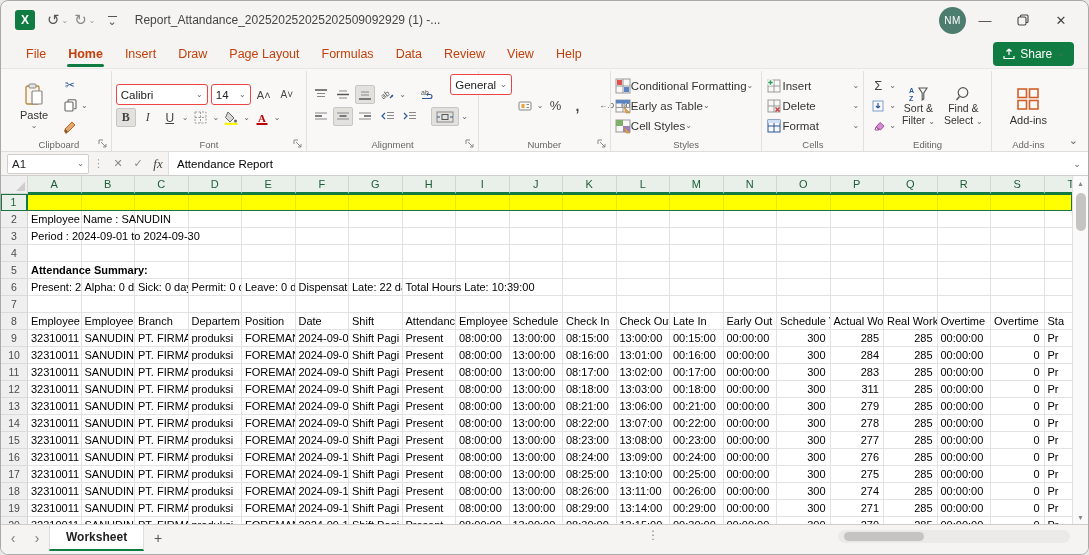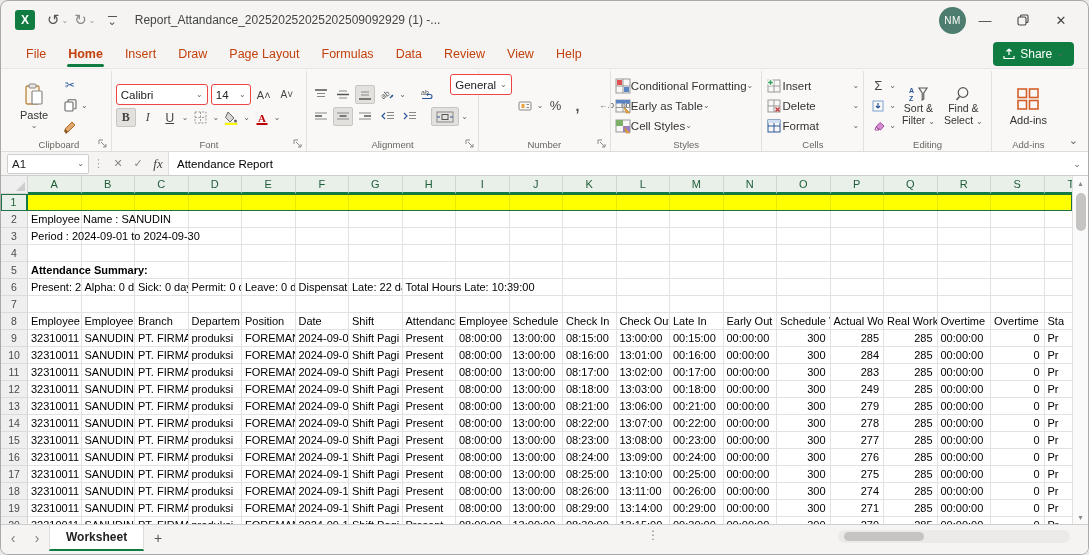--- a/index.html
+++ b/index.html
@@ -804,21 +804,21 @@
             <div class="g-cell">2024-09-0</div>
             <div class="g-cell">Shift Pagi</div>
             <div class="g-cell">Present</div>
             <div class="g-cell">08:00:00</div>
             <div class="g-cell">13:00:00</div>
             <div class="g-cell">08:18:00</div>
             <div class="g-cell">13:03:00</div>
             <div class="g-cell">00:18:00</div>
             <div class="g-cell">00:00:00</div>
             <div class="g-cell num">300</div>
-            <div class="g-cell num">249</div>
+            <div class="g-cell num">311</div>
             <div class="g-cell num">285</div>
             <div class="g-cell">00:00:00</div>
             <div class="g-cell num">0</div>
             <div class="g-cell">Pr</div>
           </div>
           <div class="g-row">
             <div class="row-h">13</div>
             <div class="g-cell">32310011</div>
             <div class="g-cell">SANUDIN</div>
             <div class="g-cell">PT. FIRMA</div>

